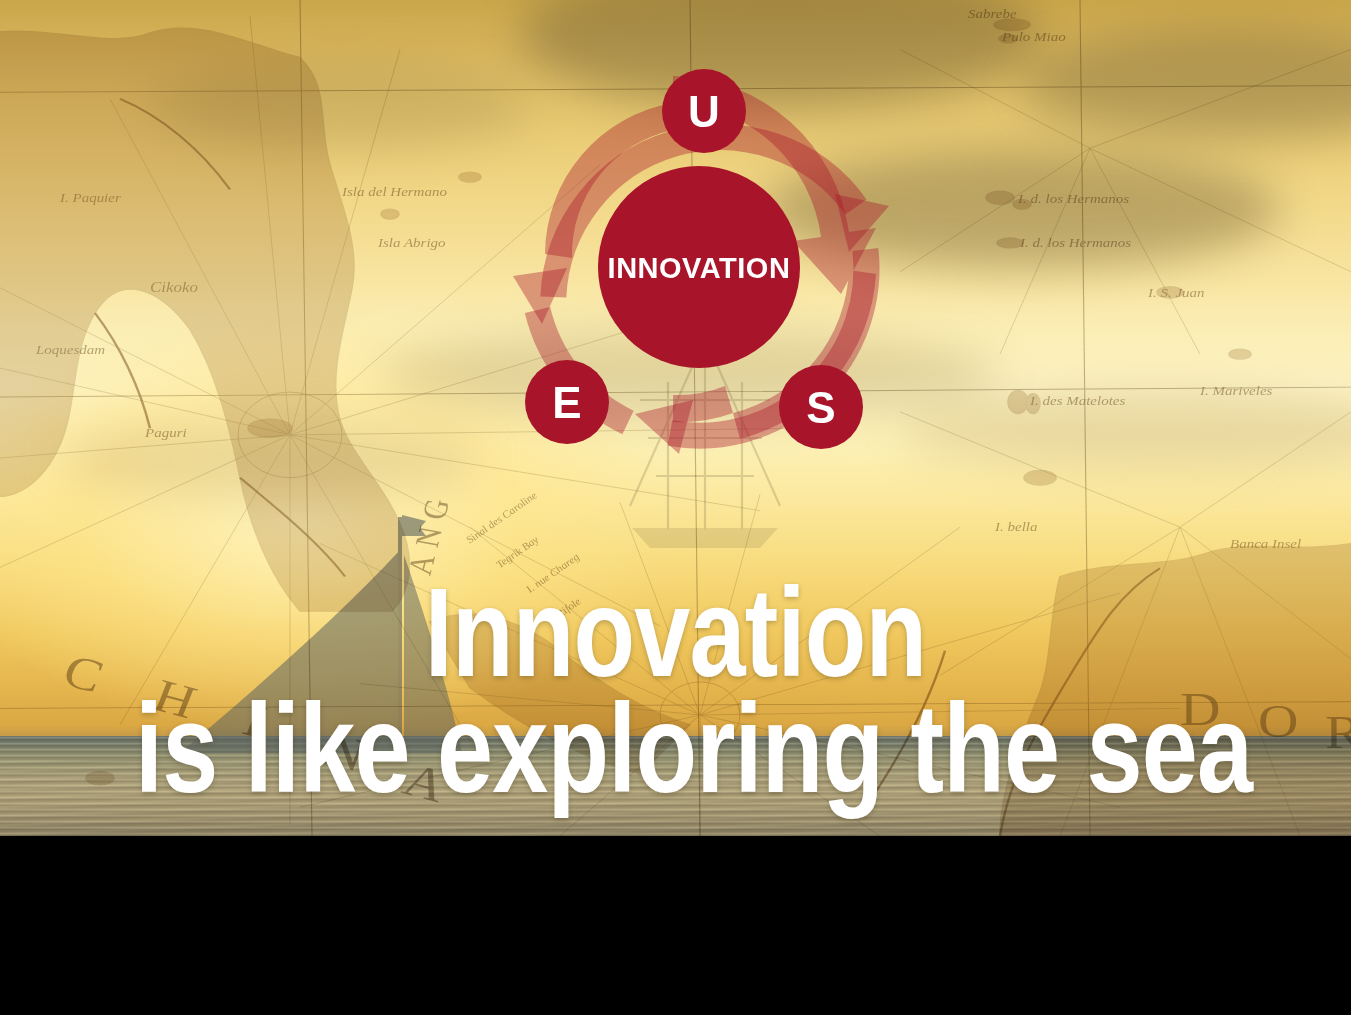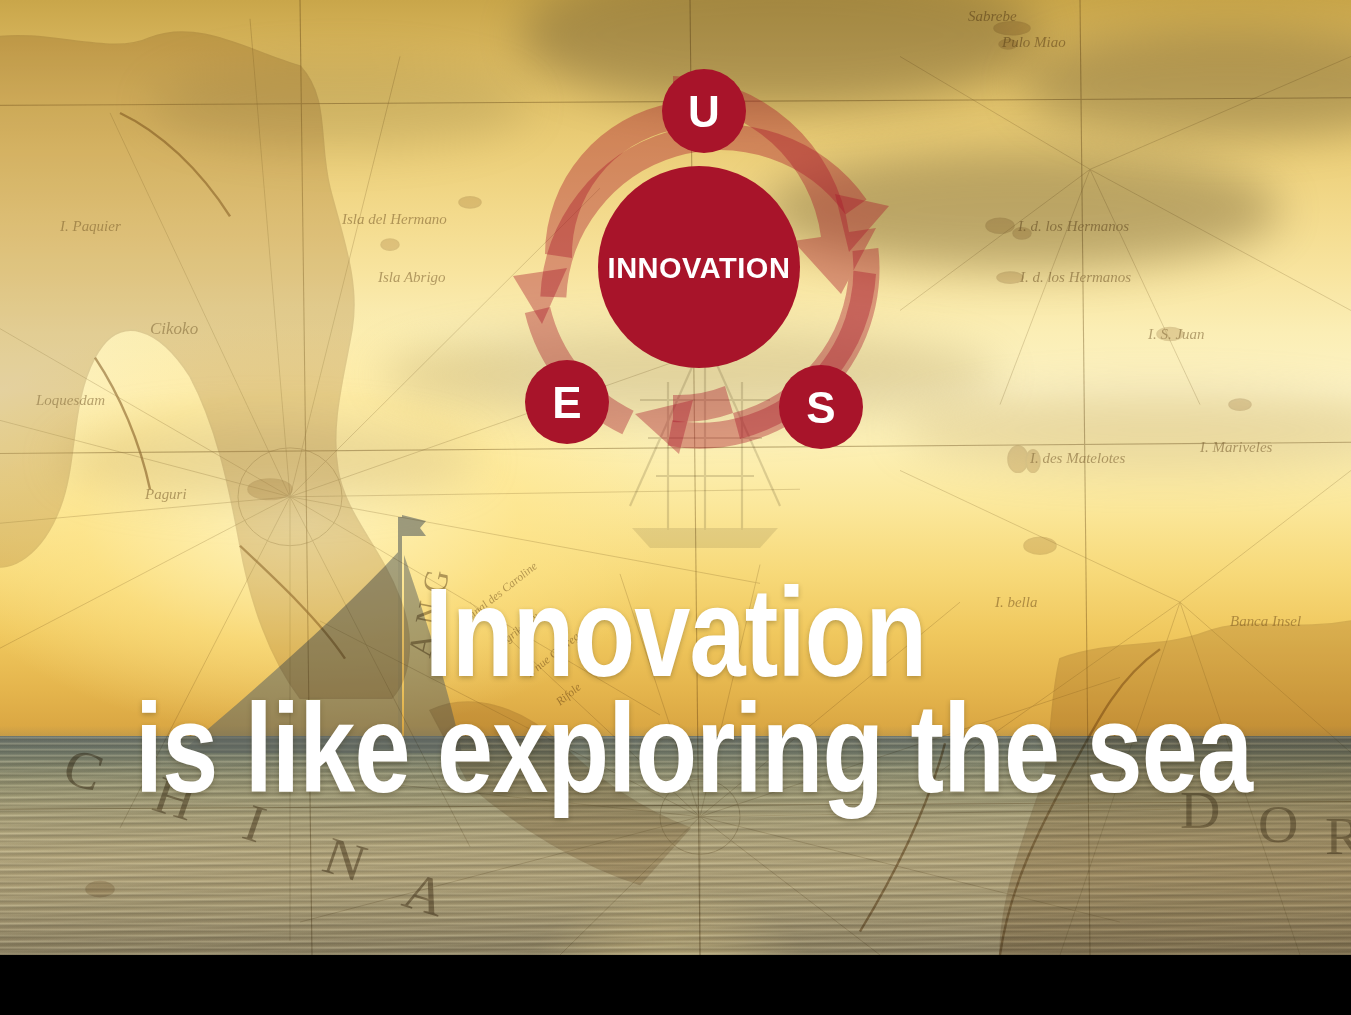--- a/index.html
+++ b/index.html
@@ -1,20 +1,20 @@
 <!DOCTYPE html>
 <html><head>
 <meta charset="utf-8">
 <style>
   html,body{margin:0;padding:0;background:#000;}
   body{font-family:"Liberation Sans",sans-serif;}
 
   #slide{
     position:relative;
-    width:1351px;height:955px;
+    width:1351px;height:836px;
     overflow:hidden;
     background:#737373;
   }
 
   
   .bg-photo{position:absolute;inset:0;}
 
   .sky{
     position:absolute;left:0;right:0;top:0;height:736px;
     background:

